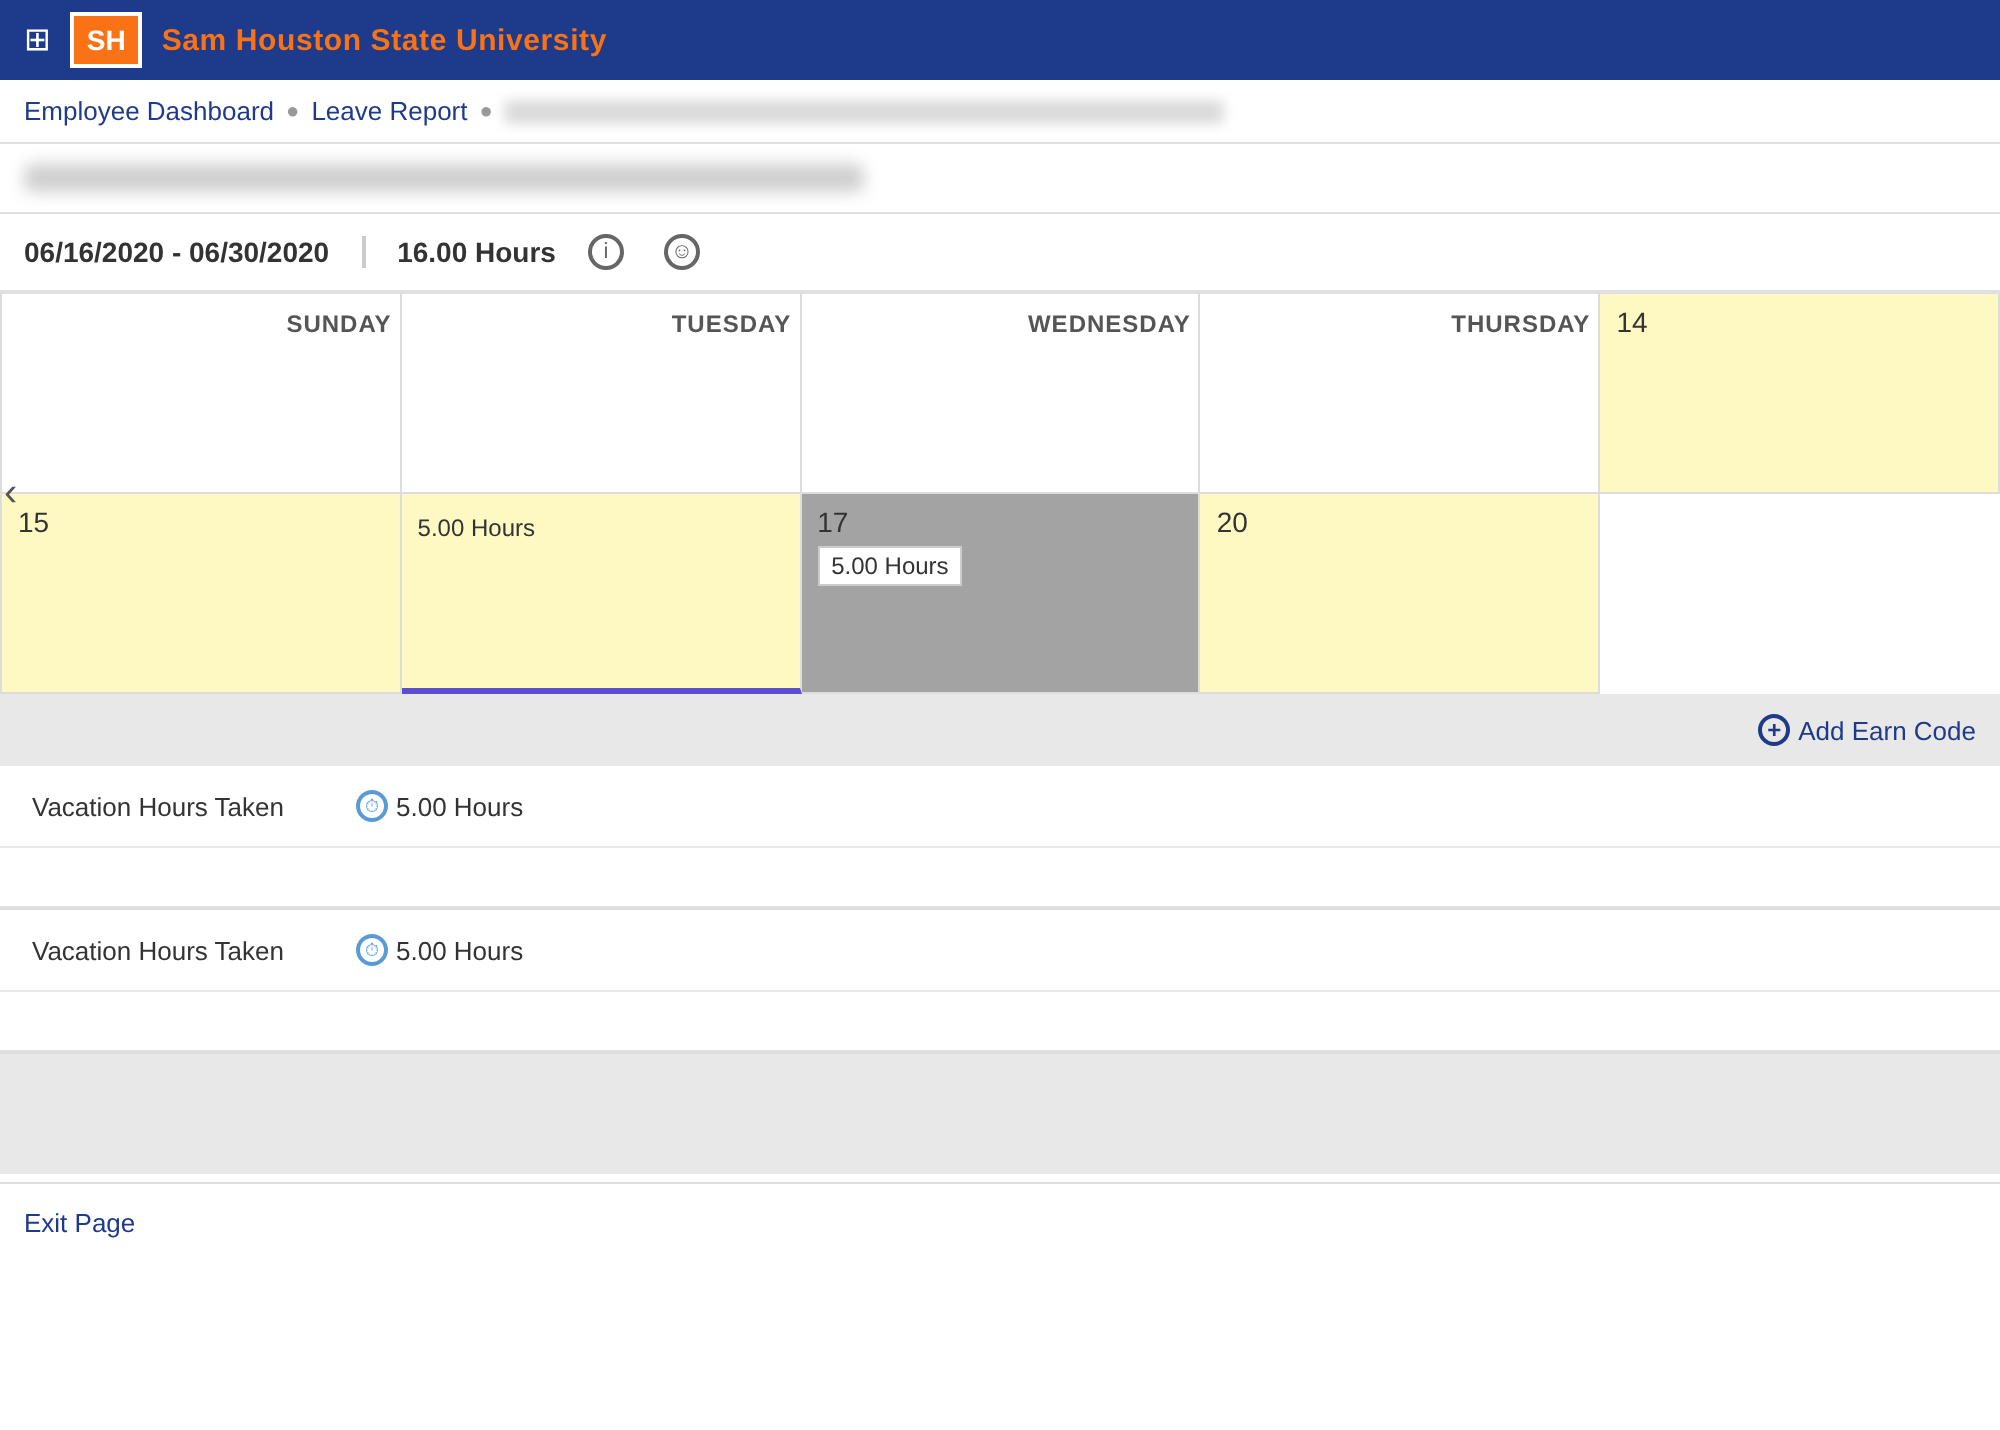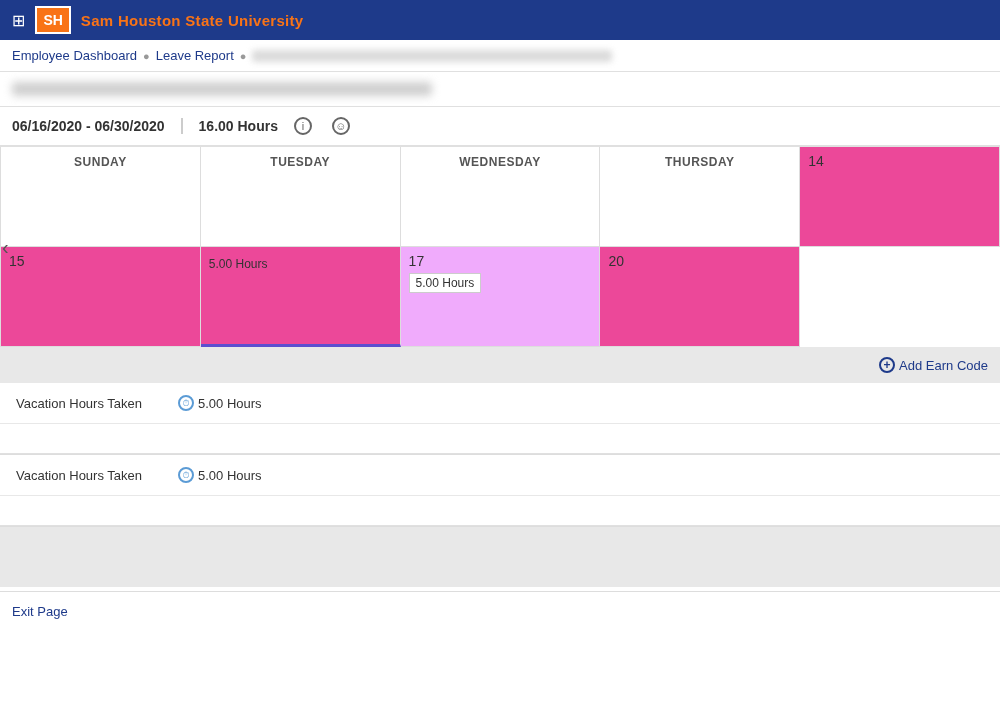--- a/index.html
+++ b/index.html
@@ -128,40 +128,40 @@
     }
 
     
     .calendar-grid {
       display: grid;
       grid-template-columns: 1fr 1fr 1fr 1fr 1fr;
       border-left: 1px solid #ddd;
     }
     .cal-header {
       background: #fff;
-      text-align: center;
+      text-align: right;
       padding: 8px 4px;
       font-size: 12px;
       font-weight: bold;
       color: #555;
       border-right: 1px solid #ddd;
       border-bottom: 1px solid #ddd;
       letter-spacing: 0.5px;
     }
     .cal-cell {
       min-height: 100px;
       border-right: 1px solid #ddd;
       border-bottom: 1px solid #ddd;
       padding: 6px 8px;
       vertical-align: top;
       position: relative;
-      background: #ec4899;
+      background: #fef9c3;
     }
     .cal-cell.highlighted {
-      background: #f0abfc;
+      background: #a3a3a3;
     }
     .cal-cell.active-border {
       border-bottom: 3px solid #5b4fcf;
     }
     .cal-cell .day-num {
       font-size: 14px;
       color: #333;
       font-weight: normal;
     }
     .cal-cell .hours-label {

